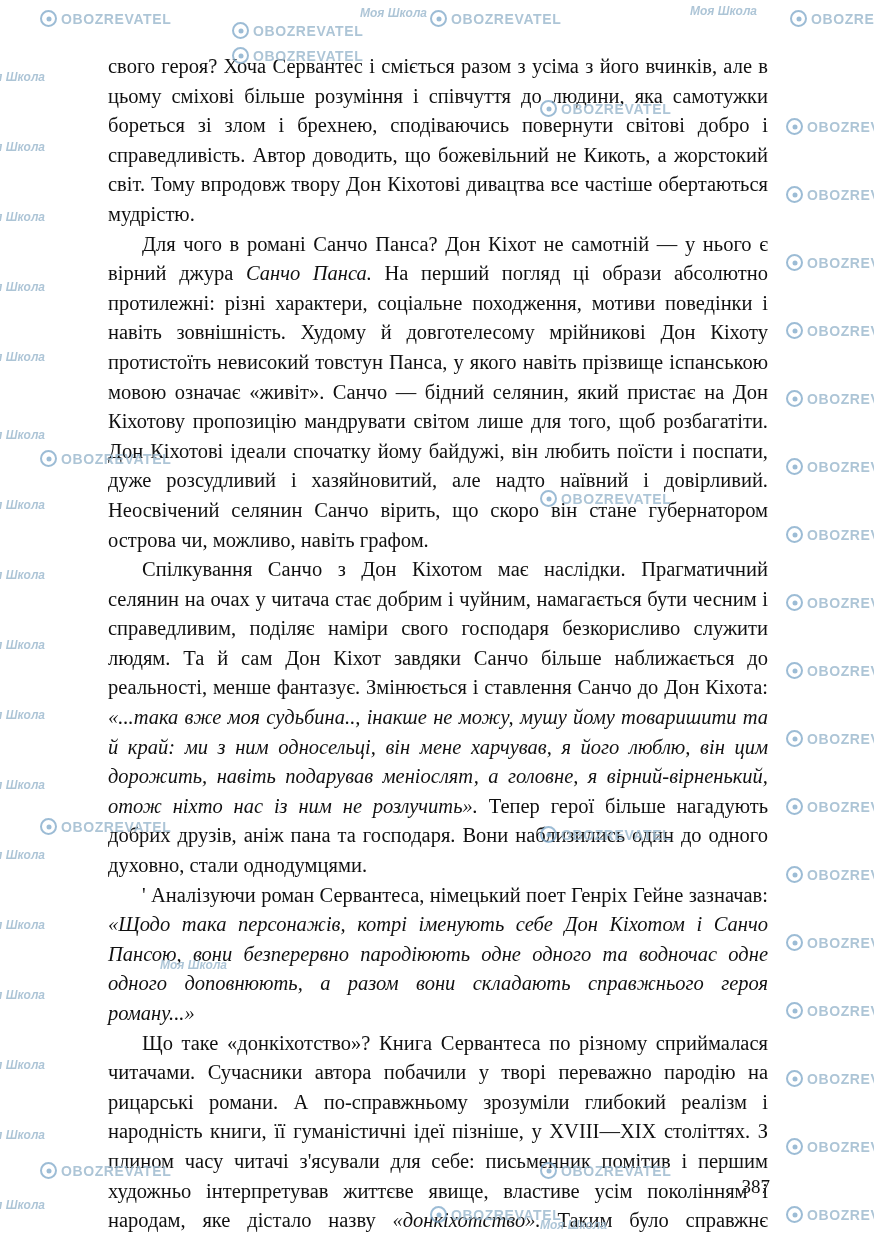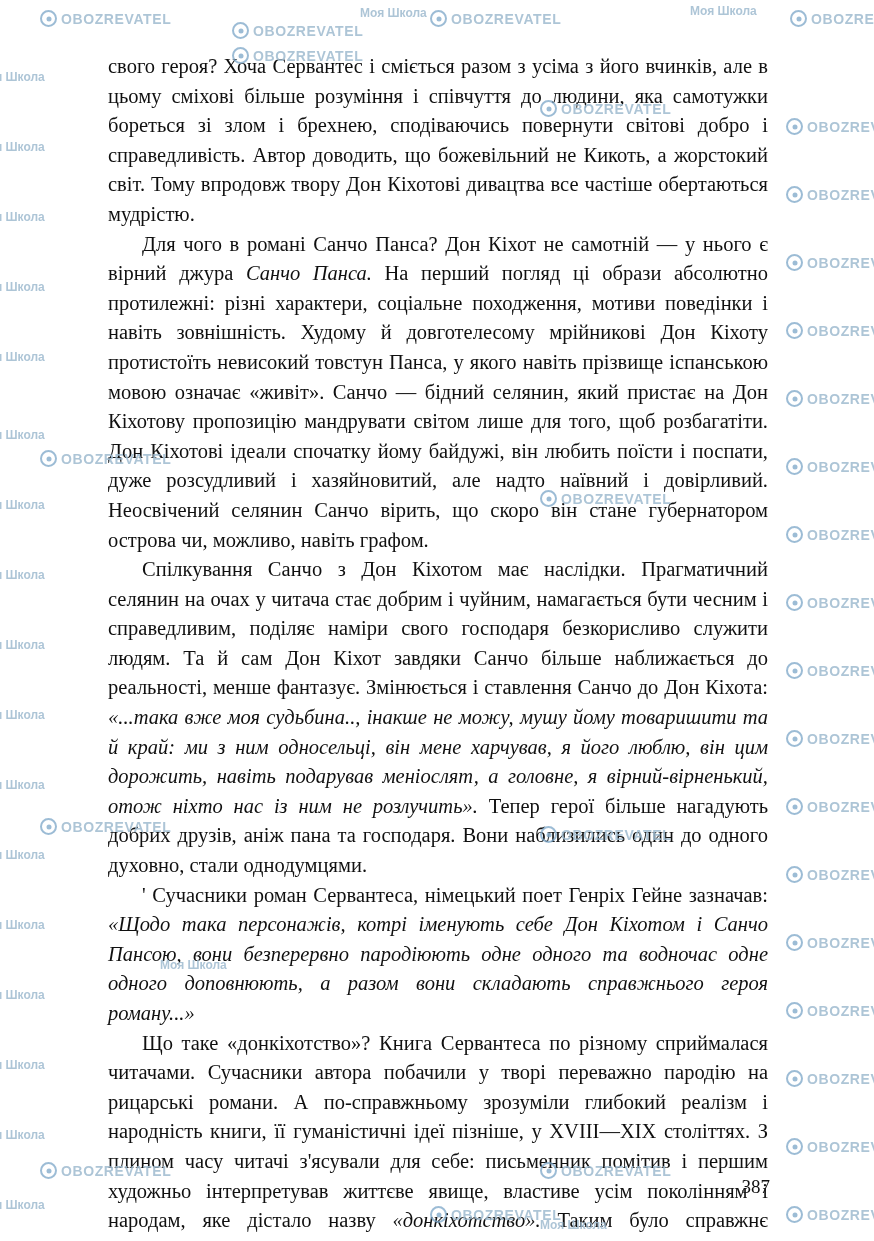--- a/index.html
+++ b/index.html
@@ -54,20 +54,21 @@
     transform: translate(-50%, -50%);
   }
   .wm-text-oboz {
     font-size: 14px;
     letter-spacing: .6px;
     color: #9fbbd0;
   }
   .wm-text-school {
     font-size: 12px;
     color: #9fbbd0;
+    font-style: italic;
   }
 
   
   #page {
     position: absolute;
     left: 0;
     top: 0;
     width: 874px;
     height: 1241px;
     z-index: 2;
@@ -104,21 +105,21 @@
   }
 </style>
 </head>
 <body>
 
 <div id="page">
   <div id="content">
       <p class=""><span>свого героя? Хоча Сервантес і сміється разом з усіма з його вчинків, але в цьому сміхові більше розуміння і співчуття до людини, яка самотужки бореться зі злом і брехнею, сподіваючись повернути світові добро і справедливість. Автор доводить, що божевільний не Кикоть, а жорстокий світ. Тому впродовж твору Дон Кіхотові дивацтва все частіше обертаються мудрістю.</span></p>
       <p class="ind"><span>Для чого в романі Санчо Панса? Дон Кіхот не самотній — у нього є вірний джура </span><span class="it">Санчо Панса.</span><span> На перший погляд ці образи абсолютно протилежні: різні характери, соціальне походження, мотиви поведінки і навіть зовнішність. Худому й довготелесому мрійникові Дон Кіхоту протистоїть невисокий товстун Панса, у якого навіть прізвище іспанською мовою означає «живіт». Санчо — бідний селянин, який пристає на Дон Кіхотову пропозицію мандрувати світом лише для того, щоб розбагатіти. Дон Кіхотові ідеали спочатку йому байдужі, він любить поїсти і поспати, дуже розсудливий і хазяйновитий, але надто наївний і довірливий. Неосвічений селянин Санчо вірить, що скоро він стане губернатором острова чи, можливо, навіть графом.</span></p>
       <p class="ind"><span>Спілкування Санчо з Дон Кіхотом має наслідки. Прагматичний селянин на очах у читача стає добрим і чуйним, намагається бути чесним і справедливим, поділяє наміри свого господаря безкорисливо служити людям. Та й сам Дон Кіхот завдяки Санчо більше наближається до реальності, менше фантазує. Змінюється і ставлення Санчо до Дон Кіхота: </span><span class="it">«...така вже моя судьбина.., інакше не можу, мушу йому товаришити та й край: ми з ним односельці, він мене харчував, я його люблю, він цим дорожить, навіть подарував меніослят, а головне, я вірний-вірненький, отож ніхто нас із ним не розлучить».</span><span> Тепер герої більше нагадують добрих друзів, аніж пана та господаря. Вони наблизились один до одного духовно, стали однодумцями.</span></p>
-      <p class="ind"><span>' Сучасники роман Сервантеса, німецький поет Генріх Гейне зазначав: </span><span class="it">«Щодо така персонажів, котрі іменують себе Дон Кіхотом і Санчо Пансою, вони безперервно пародіюють одне одного та водночас одне одного доповнюють, а разом вони складають справжнього героя роману...»</span></p>
+      <p class="ind"><span>' Аналізуючи роман Сервантеса, німецький поет Генріх Гейне зазначав: </span><span class="it">«Щодо така персонажів, котрі іменують себе Дон Кіхотом і Санчо Пансою, вони безперервно пародіюють одне одного та водночас одне одного доповнюють, а разом вони складають справжнього героя роману...»</span></p>
       <p class="ind"><span>Що таке «донкіхотство»? Книга Сервантеса по різному сприймалася читачами. Сучасники автора побачили у творі переважно пародію на рицарські романи. А по-справжньому зрозуміли глибокий реалізм і народність книги, її гуманістичні ідеї пізніше, у XVIII—XIX століттях. З плином часу читачі з'ясували для себе: письменник помітив і першим художньо інтерпретував життєве явище, властиве усім поколінням і народам, яке дістало назву </span><span class="it">«донкіхотство».</span><span> Таким було справжнє відкриття письменника. «Донкіхотство» — поняття багатогранне. Навіть</span></p>
     </div>
   <div id="page-number">387</div>
 </div>
 
 <div id="watermarks">
     <div class="wm" style="left: 40px; top: 10px;">
       <span class="wm-ring"></span>
       <span class="wm-text-oboz">OBOZREVATEL</span>
     </div>

